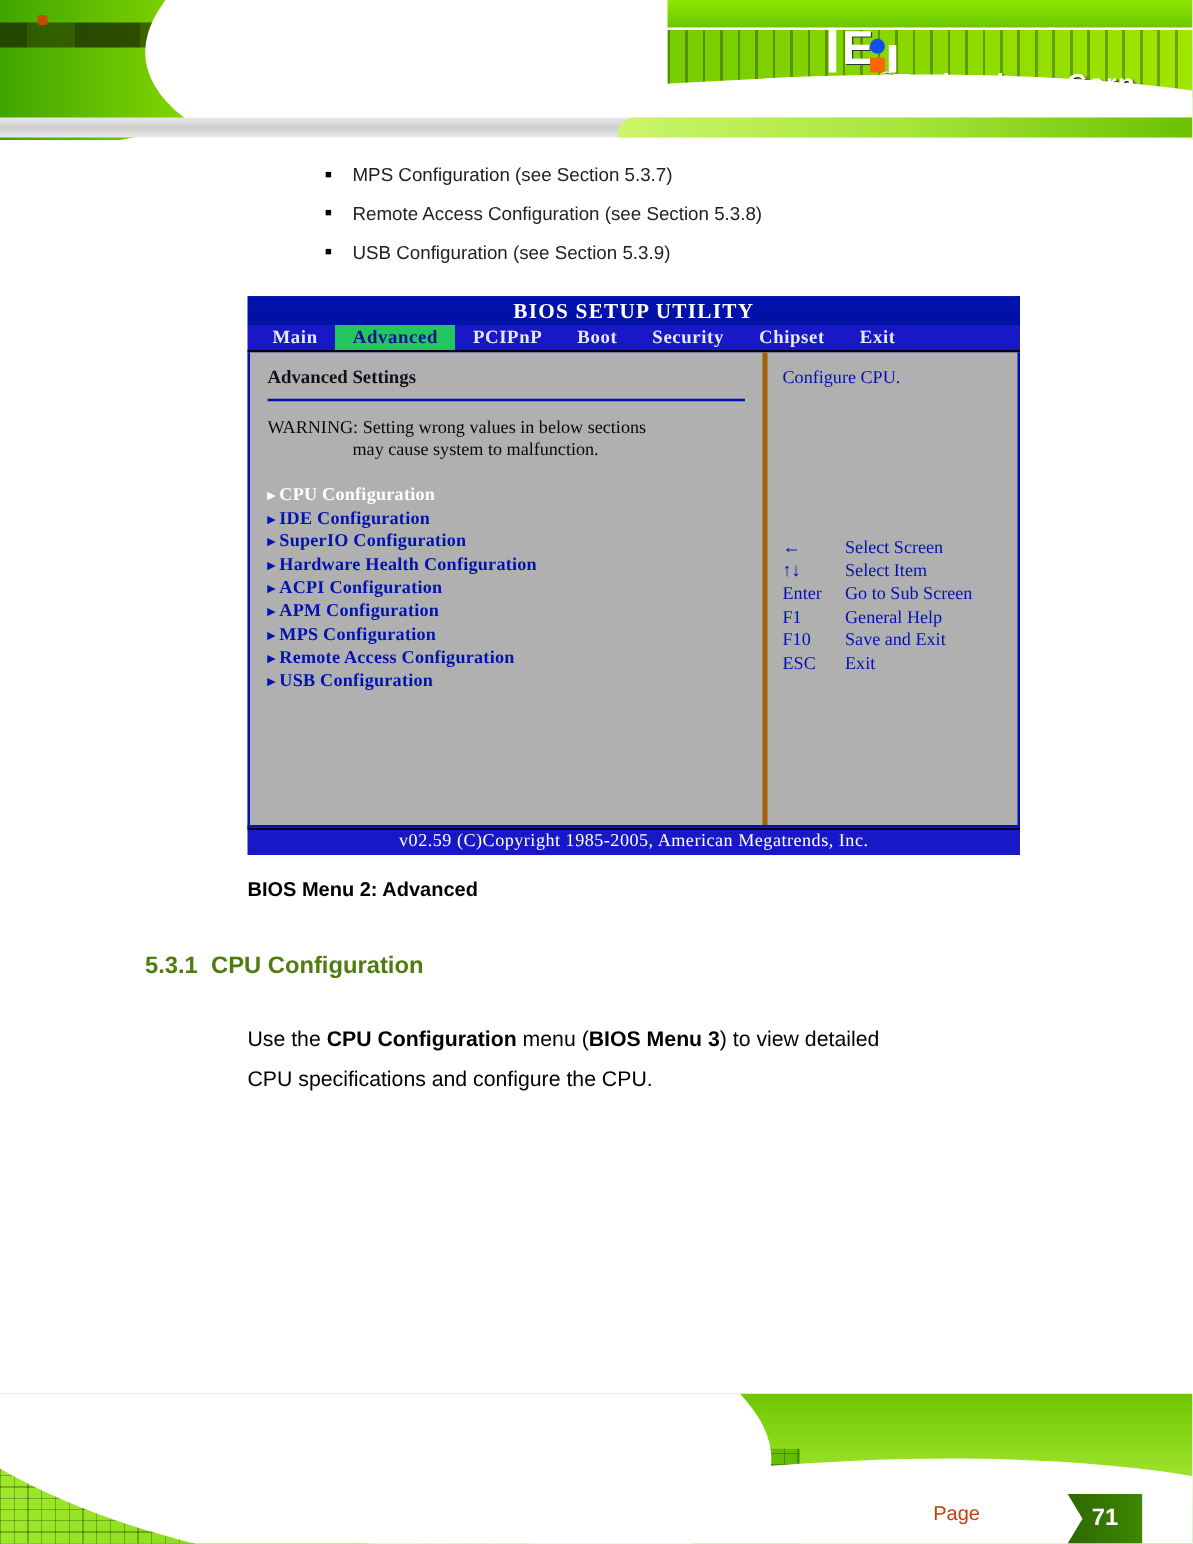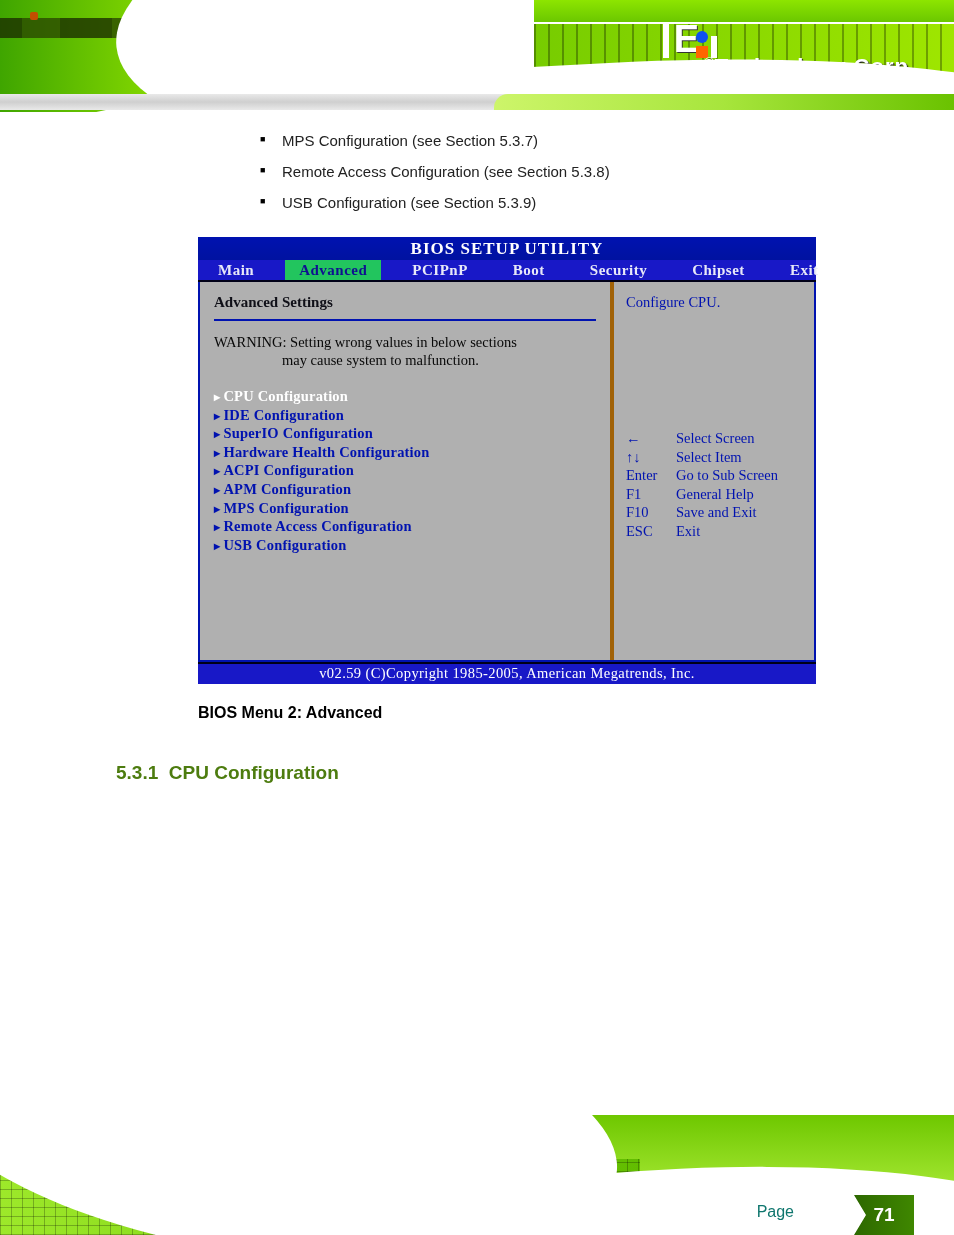--- a/index.html
+++ b/index.html
@@ -85,21 +85,21 @@
     background:
       repeating-linear-gradient(0deg, rgba(0,0,0,.25) 0 1px, transparent 1px 9px),
       repeating-linear-gradient(90deg, rgba(0,0,0,.25) 0 1px, transparent 1px 11px),
       linear-gradient(90deg,#9de82a,#62bd00);
   }
   .footer-white-pill{
     position:absolute; right:100px; bottom:0; width:430px; height:48px;
     background:#fff; border-top-left-radius:40px;
   }
   .page-wrap{ position:absolute; right:60px; bottom:14px; font-size:16px;}
-  .page-wrap .pg{color:#0f766e; }
+  .page-wrap .pg{color:#c2410c; margin-right:10px;}
   .page-badge{ position:absolute; right:40px; bottom:0; width:60px; height:40px;
                background:linear-gradient(90deg,#2d6800,#3f8700);
                clip-path: polygon(0 0, 100% 0, 100% 100%, 0 100%, 20% 50%);
                display:flex; align-items:center; justify-content:center;
                color:#fff; font-weight:bold; font-size:19px;}
 
   
   .content { position:absolute; top:120px; left:0; width:782px; padding:0 70px;}
   ul.bullets { list-style:none; margin:12px 0 26px 190px;}
   ul.bullets li{ font-size:15px; color:#222; margin:0 0 14px 0; position:relative; padding-left:22px;}
@@ -115,21 +115,21 @@
     position:relative; margin:0 auto 0 128px; width:618px;
     font-family: Liberation Serif, serif;
     box-shadow: 0 0 0 2px #000 inset;
   }
   .bios-title{
     background: linear-gradient(180deg,#0012b0,#0012a0);
     color:#fff; text-align:center; font-weight:bold;
     font-size:17px; letter-spacing:1px; padding:2px 0 1px;
   }
   .bios-tabs{
-    background:#1818c7; display:flex; gap:17px; padding:0 0 0 6px;
+    background:#1818c7; display:flex; gap:0; padding:0 0 0 6px;
     font-size:15px; color:#eee; border-bottom:2px solid #000018;
   }
   .bios-tab{ padding:2px 14px 1px; color:#e8e8f8; font-weight:bold; letter-spacing:.5px;}
   .bios-tab.active{ background:#22c55e; color:#101090;}
   .bios-body{
     display:flex; border:2px solid #0012b0; border-top:none;
     background:#b0b0b0; min-height:380px;
   }
   .bios-left{ flex:1; padding:12px 14px 18px; border-right:4px solid #a16207; }
   .bios-right{ width:200px; padding:12px 12px 18px; color:#0012b0; font-size:14.5px;}
@@ -226,20 +226,23 @@
     <div class="bios-footer">v02.59 (C)Copyright 1985-2005, American Megatrends, Inc.</div>
   </div>
 
   <div class="caption">BIOS Menu 2: Advanced</div>
 
   <div class="subhead">
     <span>5.3.1</span>
     &nbsp;<span>CPU Configuration</span>
   </div>
 
+  <p class="body-p">
+    <span>Use the </span><strong>CPU Configuration</strong><span> menu (</span><strong>BIOS Menu 3</strong><span>) to view detailed CPU specifications and configure the CPU.</span>
+  </p>
 
 </div>
 
 <div class="footer-band">
   <div class="footer-pcb-left"></div>
   <div class="footer-white-swoosh"></div>
   <div class="footer-white-swoosh2"></div>
   <div class="footer-white-pill">
     <div class="page-wrap">
       <span class="pg">Page</span>

